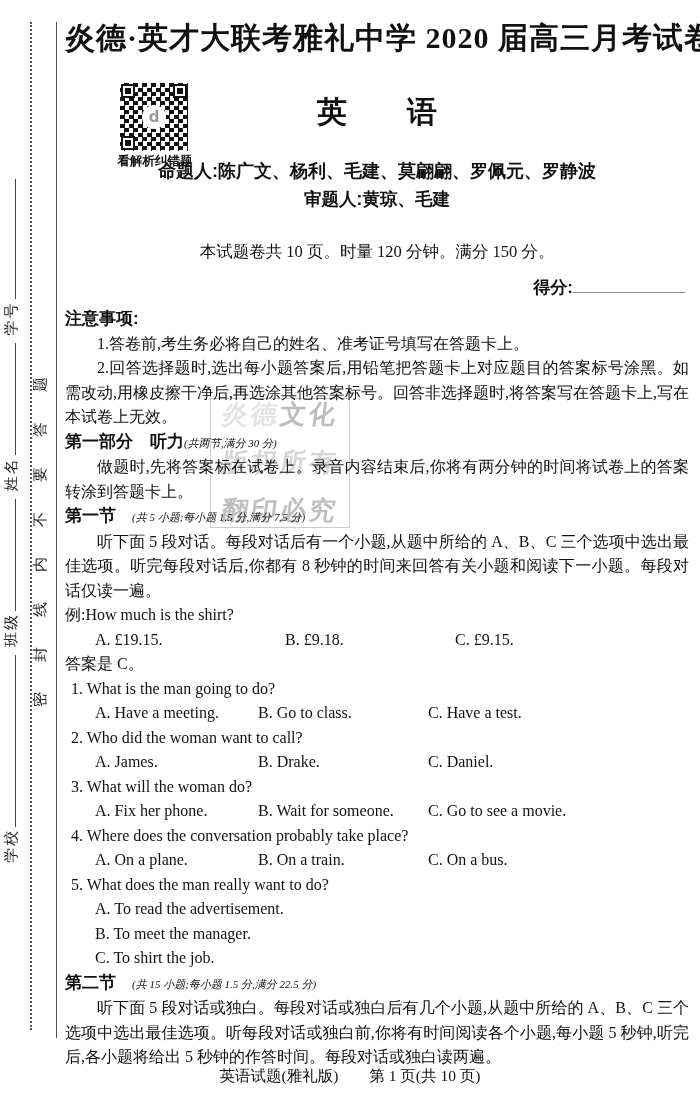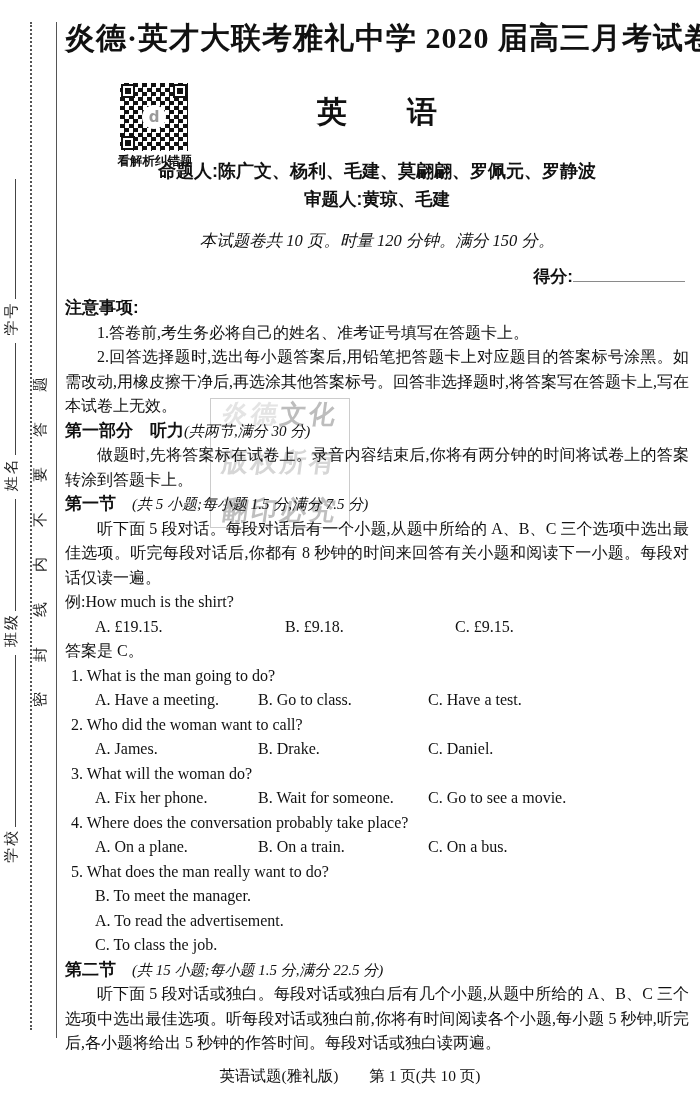--- a/index.html
+++ b/index.html
@@ -56,30 +56,30 @@
   
   .content { position:absolute; left:65px; top:16px; width:624px; z-index:1;
              font-size:16px; line-height:24.5px; }
   .doc-title { text-align:center; font-size:30px; font-weight:bold; line-height:44px;
                letter-spacing:1px; white-space:nowrap; }
   .subject { text-align:center; font-size:30px; font-weight:bold; line-height:38px;
              margin-top:33px; }
   .setters { text-align:center; font-size:18px; font-weight:bold; line-height:28px;
              margin-top:26px; }
   .reviewers { text-align:center; font-size:17.5px; font-weight:bold; line-height:28px; }
-  .paper-info { text-align:center; margin-top:16px; font-size:16.5px;font-style:italic; }
+  .paper-info { text-align:center; margin-top:27px; font-size:16.5px; }
   .score-row { text-align:right; margin-top:11px; padding-right:4px; }
   .score-label { font-size:17px; font-weight:bold; }
   .score-blank { display:inline-block; width:112px; height:15px;
                  border-bottom:1.5px solid #8a8a8a; }
   .notice-h { font-size:17px; font-weight:bold; margin-top:7px; }
   .para { text-align:justify; text-indent:2em;font-family:Liberation Serif, serif; }
   .sect-h { margin-top:0; }
   .sect-h .hb { font-size:17px; font-weight:bold; }
-  .sect-h .hn { font-size:15px; }
+  .sect-h .hn { font-size:11px; }
   .q-text { padding-left:6px; }
   .opt-row { padding-left:30px; display:flex; }
   .opt-a { width:163px; } .opt-b { width:170px; } .opt-c { flex:1; }
   .ex-row .opt-a { width:190px; }
   .opt-stack div { padding-left:30px; }
 
   .footer { position:absolute; left:0; top:1066px; width:700px; text-align:center;
             font-size:15.5px; z-index:1; }
 </style>
 </head>
@@ -171,23 +171,23 @@
 
   <div class="q-text">4. Where does the conversation probably take place?</div>
   <div class="opt-row">
     <span class="opt-a">A.  On a plane.</span>
     <span class="opt-b">B.  On a train.</span>
     <span class="opt-c">C.  On a bus.</span>
   </div>
 
   <div class="q-text">5. What does the man really want to do?</div>
   <div class="opt-stack">
+    <div>A.  To read the advertisement.</div>
     <div>B.  To meet the manager.</div>
-    <div>A.  To read the advertisement.</div>
-    <div>C.  To class the job.</div>
+    <div>C.  To shirt the job.</div>
   </div>
 
   <div class="sect-h">
     <span class="hb sans">第二节</span>　<span class="hn kai">(共 15 小题;每小题 1.5 分,满分 22.5 分)</span>
   </div>
   <div class="para">听下面 5 段对话或独白。每段对话或独白后有几个小题,从题中所给的 A、B、C 三个选项中选出最佳选项。听每段对话或独白前,你将有时间阅读各个小题,每小题 5 秒钟,听完后,各小题将给出 5 秒钟的作答时间。每段对话或独白读两遍。</div>
 
 </div>
 
 <div class="footer">英语试题(雅礼版)　　第 1 页(共 10 页)</div>

